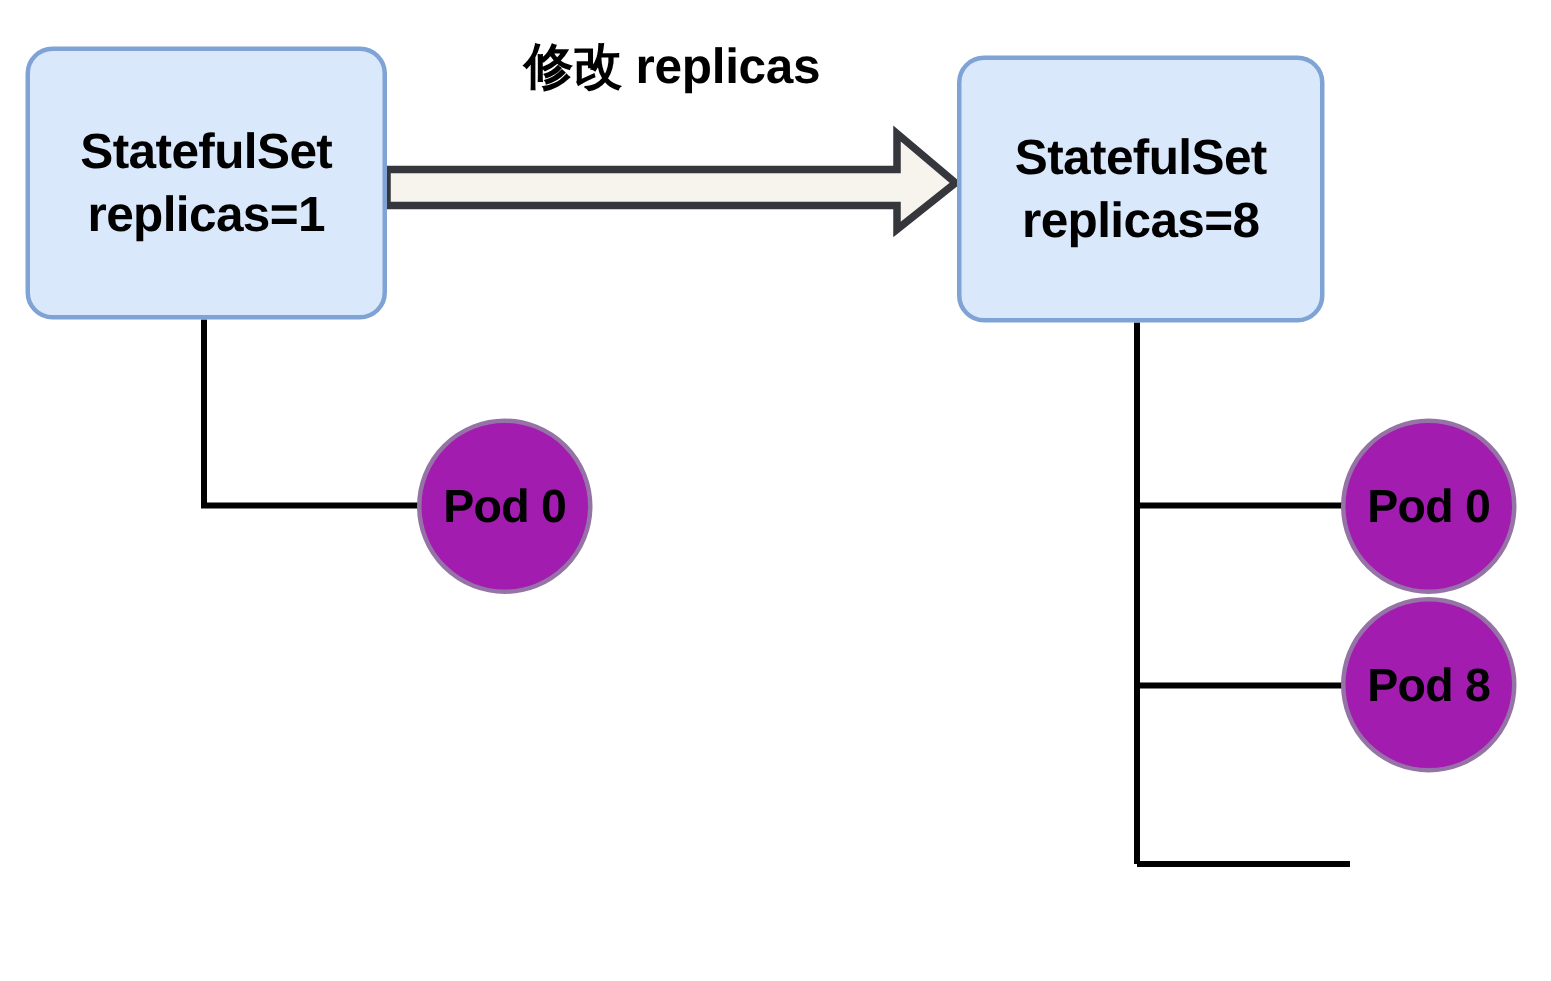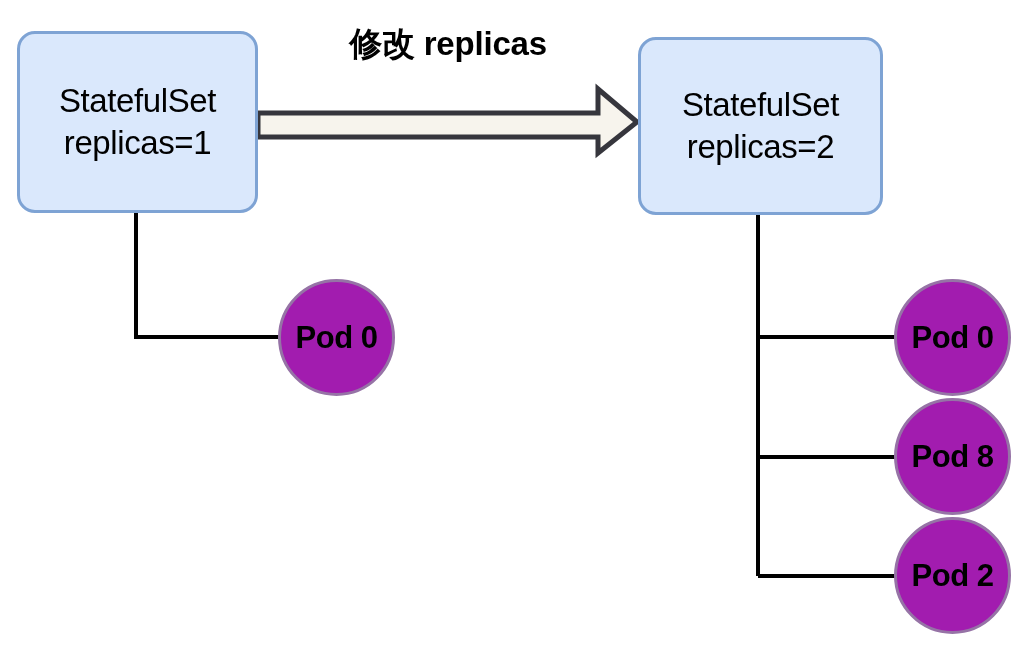--- a/index.html
+++ b/index.html
@@ -30,21 +30,21 @@
     position: absolute;
     box-sizing: border-box;
     background: #dae8fc;
     border: 3px solid #7ea3d4;
     border-radius: 18px;
     display: flex;
     flex-direction: column;
     align-items: center;
     justify-content: center;
     color: #000000;
-    font-weight: normal;
+    font-weight: bold;
     font-size: 33px;
     line-height: 1.28;
     letter-spacing: -0.4px;
     text-align: center;
   }
   .node-box .line2 {
     display: block;
   }
   .pod-circle {
     position: absolute;
@@ -95,28 +95,25 @@
     <span>StatefulSet</span>
     <span class="line2">replicas=1</span>
   </div>
 
   <div class="pod-circle" style="left:278px; top:279px; width:117px; height:117px;">
     <span>Pod 0</span>
   </div>
 
   <div class="node-box" style="left:638px; top:37px; width:245px; height:178px;">
     <span>StatefulSet</span>
-    <span class="line2">replicas=2</span>
+    <span class="line2">replicas=8</span>
   </div>
 
   <div class="pod-circle" style="left:894px; top:279px; width:117px; height:117px;">
     <span>Pod 0</span>
   </div>
 
   <div class="pod-circle" style="left:894px; top:398px; width:117px; height:117px;">
     <span>Pod 8</span>
   </div>
 
-  <div class="pod-circle" style="left:894px; top:517px; width:117px; height:117px;">
-    <span>Pod 2</span>
-  </div>
 
 </div>
 
 </body></html>

